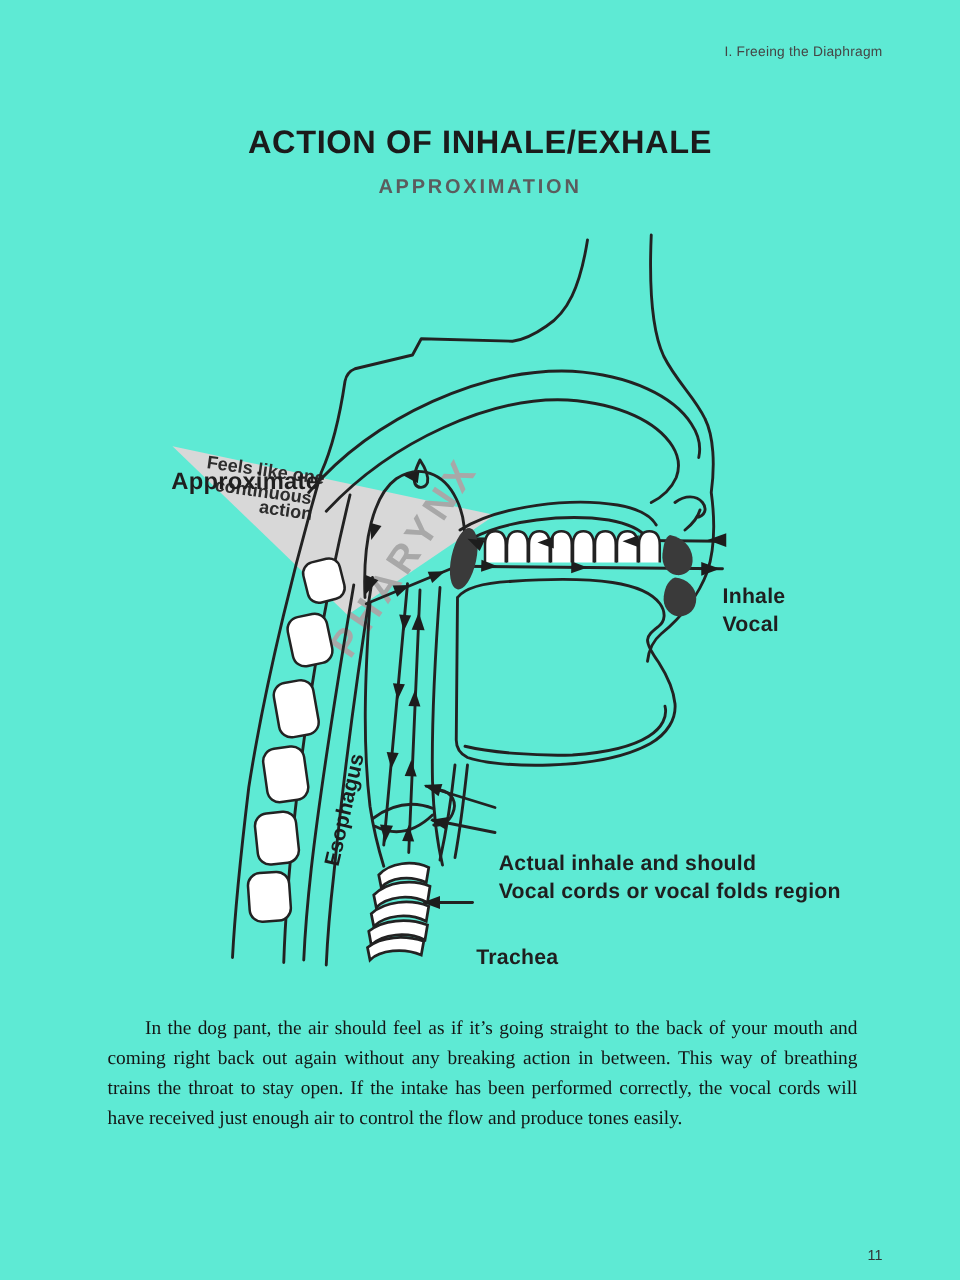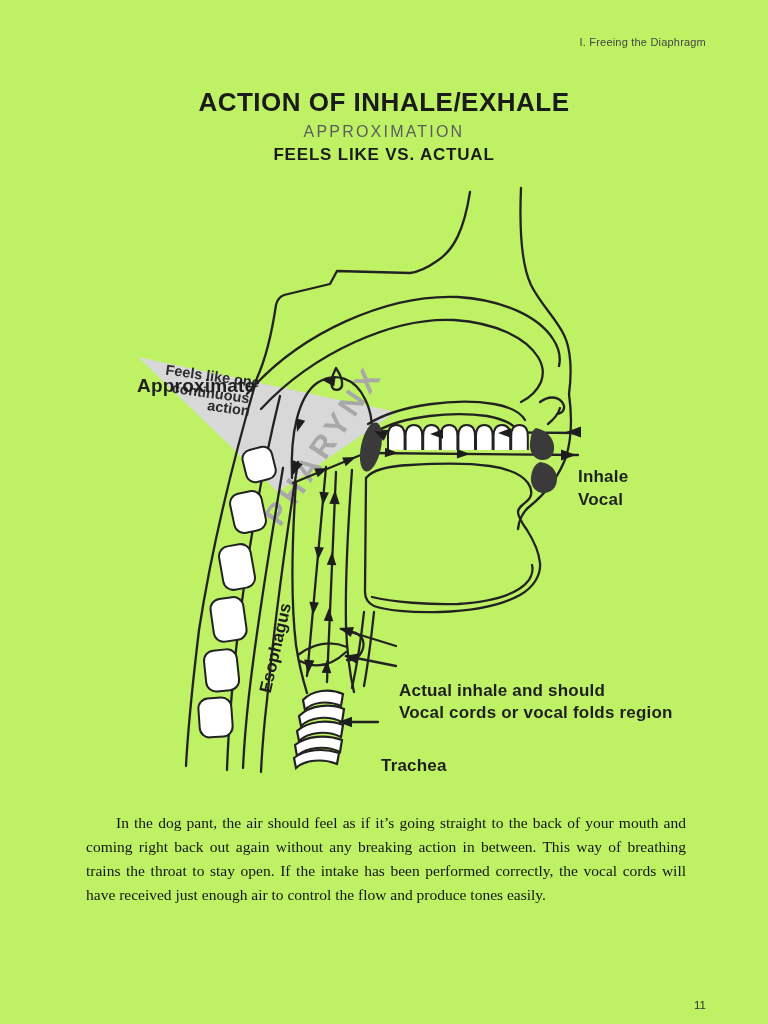--- a/index.html
+++ b/index.html
@@ -1,27 +1,27 @@
 <!DOCTYPE html>
 <html><head>
 <meta charset="utf-8">
 <style>
   html,body{margin:0;padding:0;background:#e8e8e8;}
   .page{
-    position:relative;width:768px;height:1024px;background:#bef264;
+    position:relative;width:768px;height:1024px;background:#5eead4;
     margin:0 auto;overflow:hidden;
     font-family:"Liberation Sans",sans-serif;color:#1e1e1e;
   }
   .running-header{
     position:absolute;top:36px;right:62px;font-size:11px;color:#454545;
     letter-spacing:.2px;
   }
   .title-block{position:absolute;top:86px;left:0;right:0;text-align:center;}
-  .fig-title{font-size:26px;font-weight:bold;letter-spacing:.5px;color:#1b1b1b;margin:1px;}
-  .fig-subtitle{font-size:16px;font-weight:normal;letter-spacing:2.2px;color:#5b5c5e;margin-top:5px;}
+  .fig-title{font-size:26px;font-weight:bold;letter-spacing:.5px;color:#1b1b1b;margin:12px;}
+  .fig-subtitle{font-size:16px;font-weight:bold;letter-spacing:2.2px;color:#5b5c5e;margin-top:5px;}
   .fig-subtitle2{font-size:17px;font-weight:bold;letter-spacing:.8px;color:#1b1b1b;margin-top:4px;}
   .fig-label{
     position:absolute;font-size:17px;font-weight:600;color:#1f1f1f;
     letter-spacing:.2px;white-space:nowrap;margin-top:44px;
   }
   .lbl-approximate{left:137px;top:331px;font-size:19px;font-weight:bold;}
   .lbl-inhale{left:578px;top:423px;}
   .lbl-exhale{left:578px;top:446px;}
   .lbl-actual{left:399px;top:637px;}
   .lbl-vocal{left:399px;top:659px;}
@@ -39,21 +39,20 @@
 </head>
 <body>
 
 <div class="page">
 
   <div class="running-header">I. Freeing the Diaphragm</div>
 
   <div class="title-block">
     <div class="fig-title">ACTION OF INHALE/EXHALE</div>
     <div class="fig-subtitle">APPROXIMATION</div>
-    <div class="fig-subtitle2">FEELS LIKE VS. ACTUAL</div>
   </div>
 
   <svg class="figure" width="768" height="1024" viewBox="0 0 768 1024" xmlns="http://www.w3.org/2000/svg">
 
     <polygon points="138,357 396,412 278,492" fill="#d8d8d8"></polygon>
 
     <text x="323" y="456" text-anchor="middle" transform="rotate(-56 323 445)" font-family="Liberation Sans, sans-serif" font-size="31" font-weight="bold" letter-spacing="5" fill="#a8a8a8">PHARYNX</text>
 
     <g font-family="Liberation Sans, sans-serif" font-size="14.5" font-weight="bold" fill="#2d2d2d">
       <text x="212" y="381" text-anchor="middle" transform="rotate(8 212 381)">Feels like one</text>

